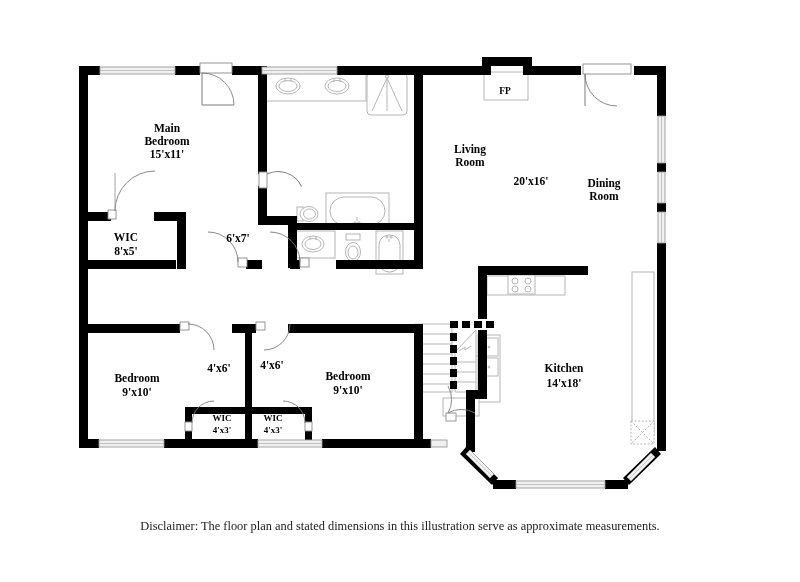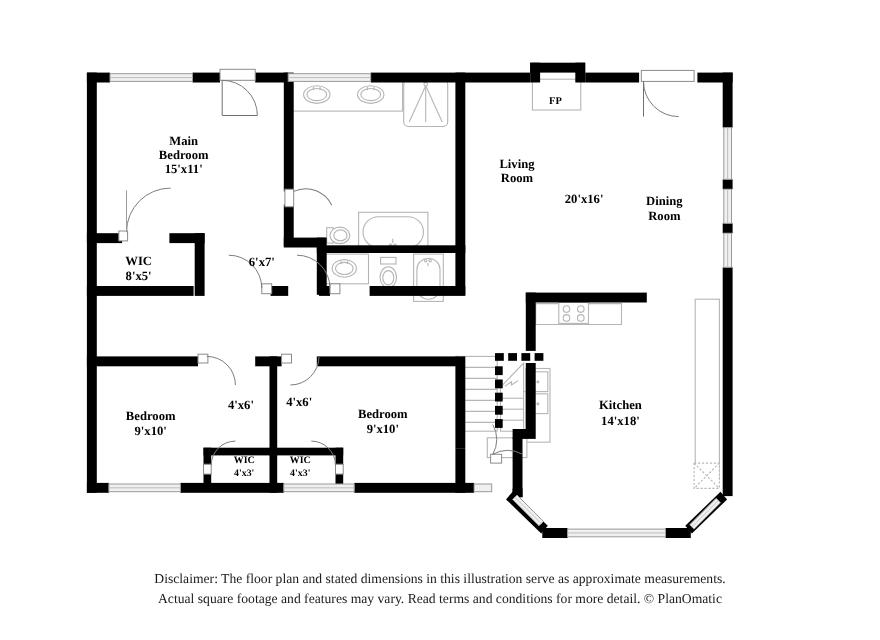--- a/index.html
+++ b/index.html
@@ -408,16 +408,15 @@
       <text class="room-label room-dim-sm" x="273" y="431">4'x3'</text>
 
       <text class="fp-label" x="505" y="92">FP</text>
 
     </g>
 
   </svg>
 
   <div id="disclaimer">
     <div>Disclaimer: The floor plan and stated dimensions in this illustration serve as approximate measurements.</div>
-    <div>Actual square footage and features may vary. Read terms and conditions for more detail. © PlanOmatic</div>
   </div>
 
 </div>
 
 </body></html>

